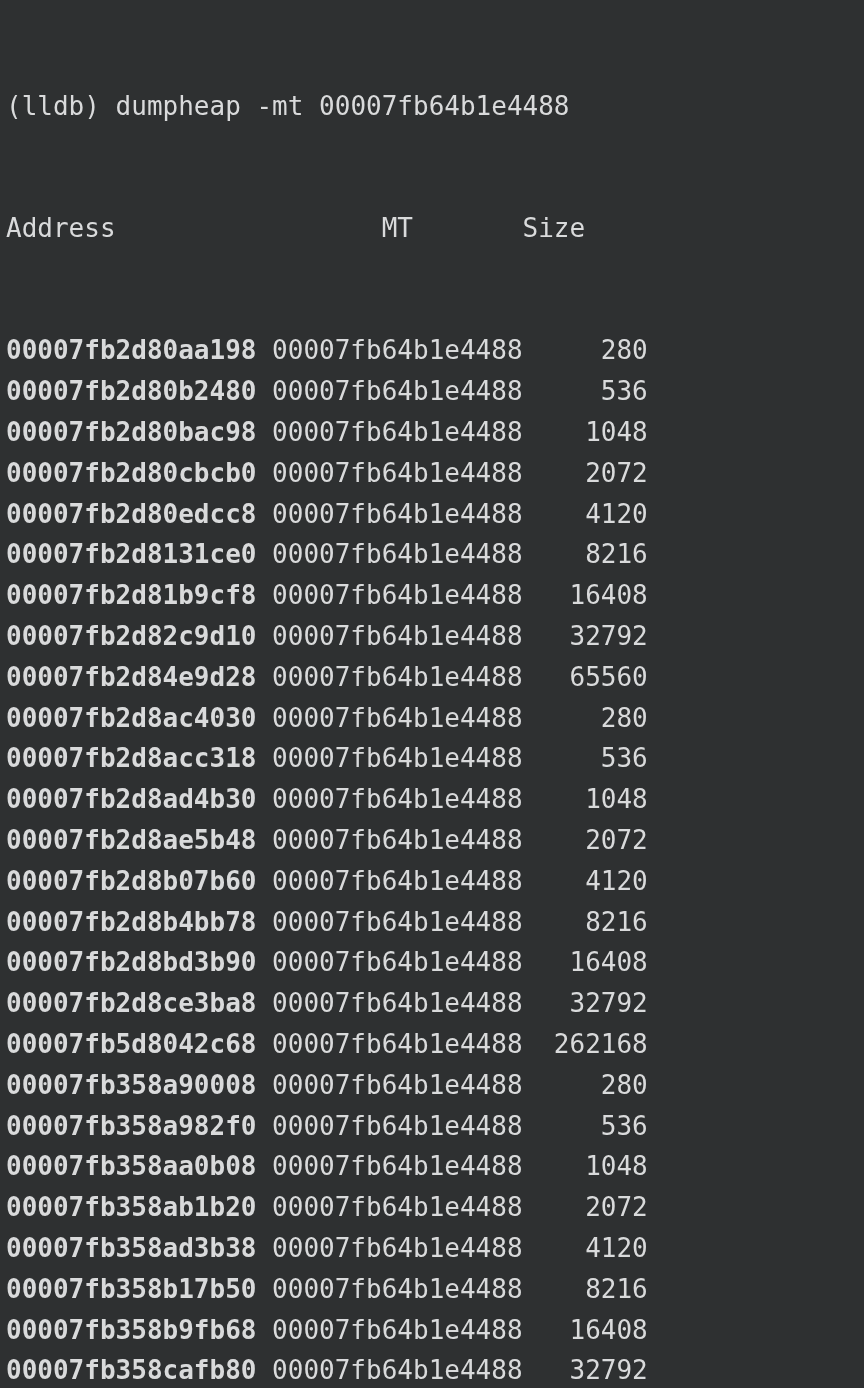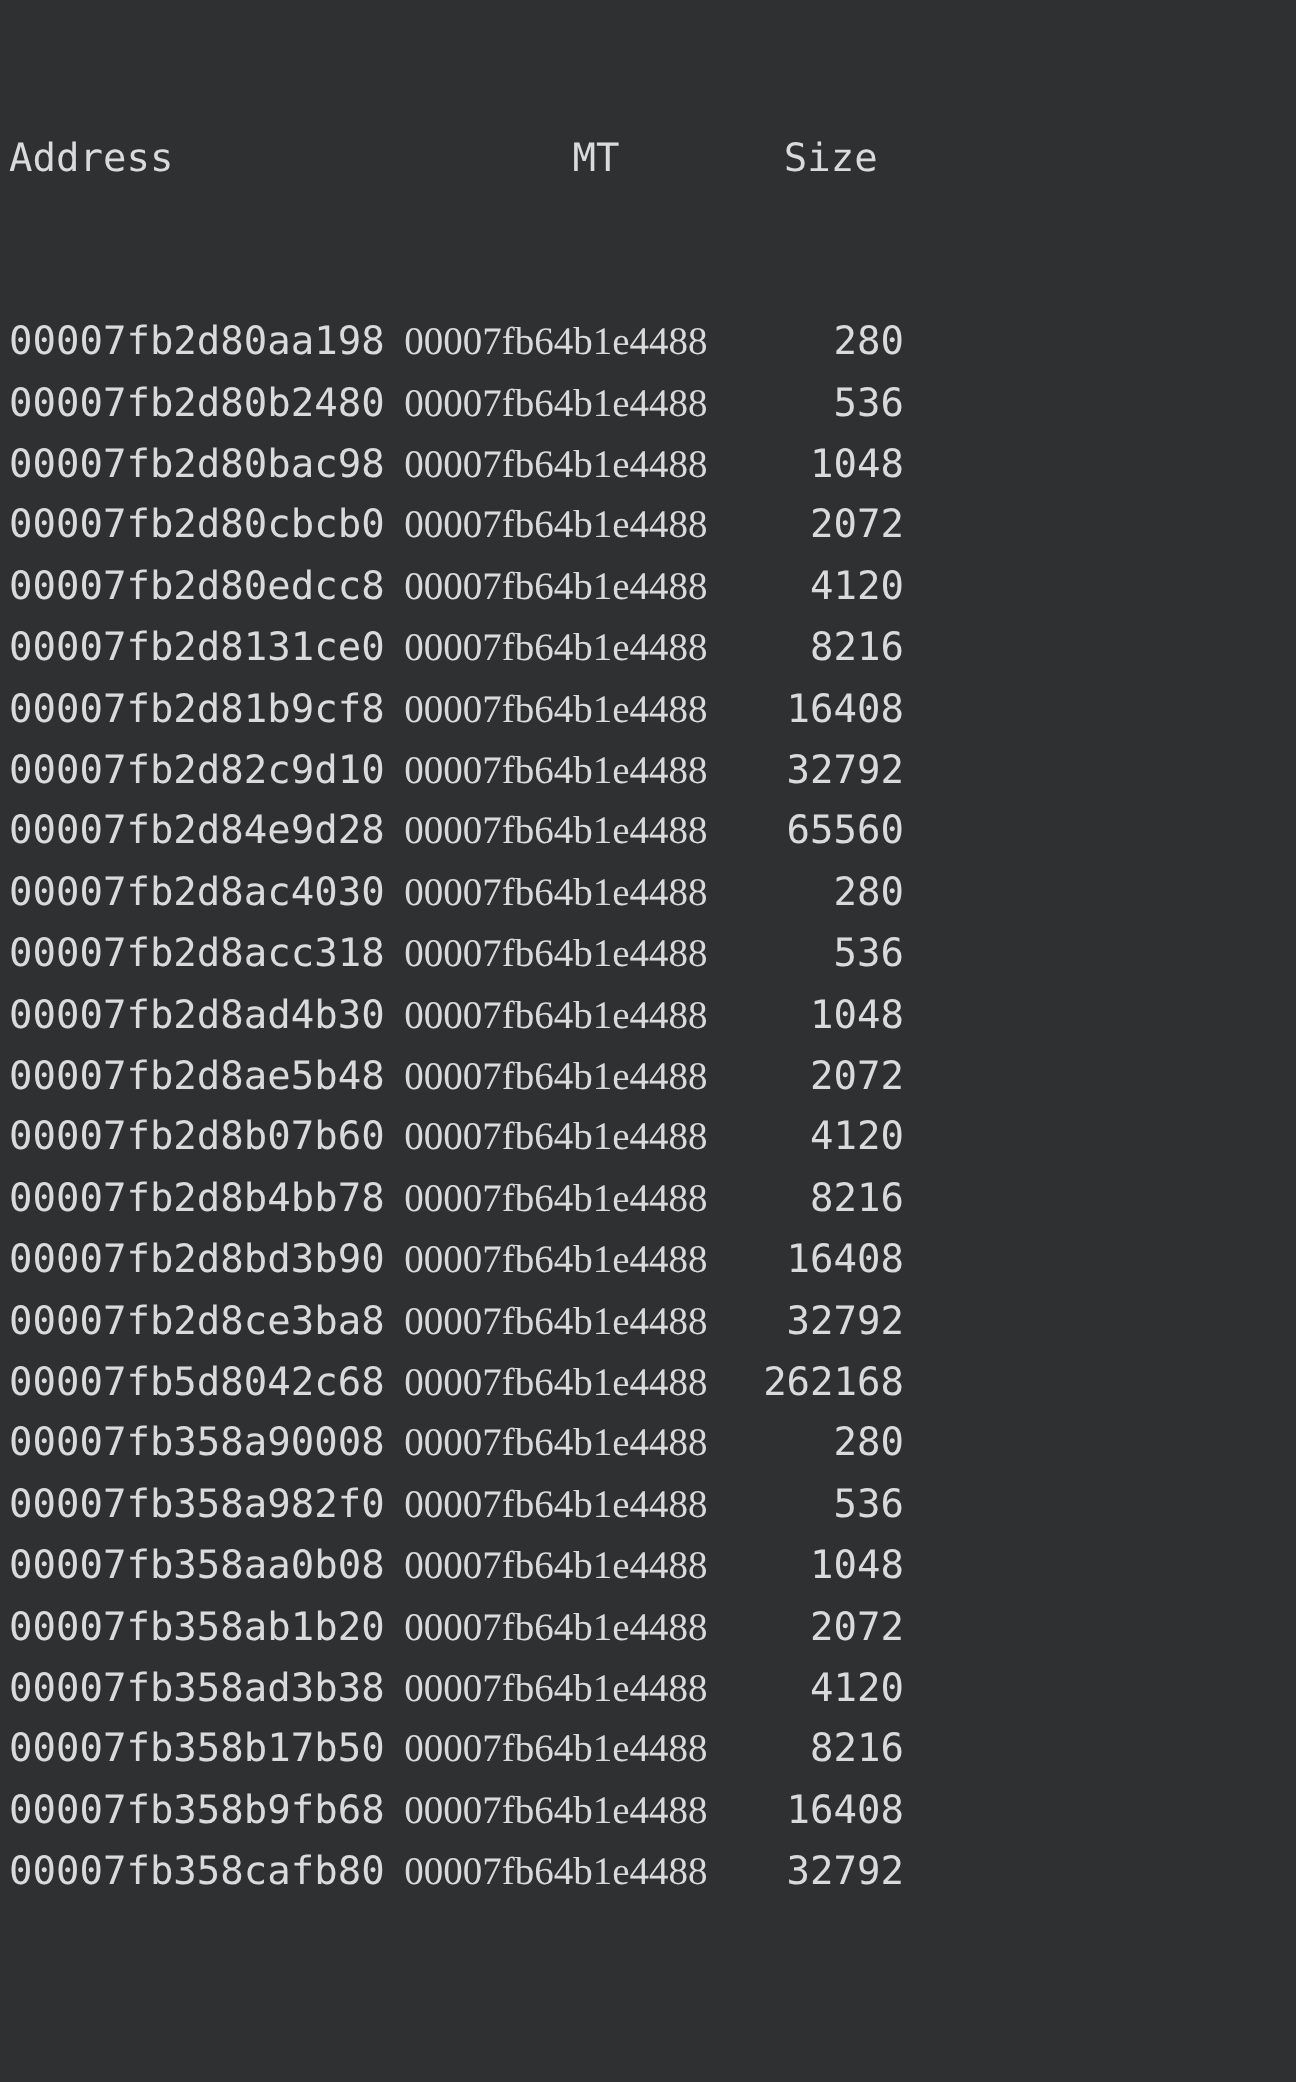--- a/index.html
+++ b/index.html
@@ -13,26 +13,27 @@
     font-size: 26px;
     line-height: 40.8px;
     overflow: hidden;
   }
   .terminal {
     padding: 4px 6px 0 6px;
     white-space: pre;
     letter-spacing: 0px;
   }
   .row { display: block; }
-  .addr { display: inline-block; width: 16ch; text-align: right; }
-  .mt   { display: inline-block; width: 16ch; text-align: left; margin-left: 1ch; font-family: Liberation Serif, serif; }
+  .addr { display: inline-block; width: 16ch; text-align: right; font-weight: bold; }
+  .mt   { display: inline-block; width: 16ch; text-align: left; margin-left: 1ch; }
   .size { display: inline-block; width: 8ch;  text-align: right; }
   .hdr-addr { display: inline-block; width: 16ch; }
   .hdr-mt   { display: inline-block; width: 16ch; text-align: center; margin-left: 1ch; }
   .hdr-size { display: inline-block; width: 8ch;  }
 </style>
 </head>
 <body>
 
 <div class="terminal">
+  <span class="row"><span>(lldb) </span><span>dumpheap -mt 00007fb64b1e4488</span></span>
   <span class="row"><span class="hdr-addr">Address</span><span class="hdr-mt">MT</span><span class="hdr-size">Size</span></span>
   <div id="rows-container"><span class="row"><span class="addr">00007fb2d80aa198</span><span class="mt">00007fb64b1e4488</span><span class="size">280</span></span><span class="row"><span class="addr">00007fb2d80b2480</span><span class="mt">00007fb64b1e4488</span><span class="size">536</span></span><span class="row"><span class="addr">00007fb2d80bac98</span><span class="mt">00007fb64b1e4488</span><span class="size">1048</span></span><span class="row"><span class="addr">00007fb2d80cbcb0</span><span class="mt">00007fb64b1e4488</span><span class="size">2072</span></span><span class="row"><span class="addr">00007fb2d80edcc8</span><span class="mt">00007fb64b1e4488</span><span class="size">4120</span></span><span class="row"><span class="addr">00007fb2d8131ce0</span><span class="mt">00007fb64b1e4488</span><span class="size">8216</span></span><span class="row"><span class="addr">00007fb2d81b9cf8</span><span class="mt">00007fb64b1e4488</span><span class="size">16408</span></span><span class="row"><span class="addr">00007fb2d82c9d10</span><span class="mt">00007fb64b1e4488</span><span class="size">32792</span></span><span class="row"><span class="addr">00007fb2d84e9d28</span><span class="mt">00007fb64b1e4488</span><span class="size">65560</span></span><span class="row"><span class="addr">00007fb2d8ac4030</span><span class="mt">00007fb64b1e4488</span><span class="size">280</span></span><span class="row"><span class="addr">00007fb2d8acc318</span><span class="mt">00007fb64b1e4488</span><span class="size">536</span></span><span class="row"><span class="addr">00007fb2d8ad4b30</span><span class="mt">00007fb64b1e4488</span><span class="size">1048</span></span><span class="row"><span class="addr">00007fb2d8ae5b48</span><span class="mt">00007fb64b1e4488</span><span class="size">2072</span></span><span class="row"><span class="addr">00007fb2d8b07b60</span><span class="mt">00007fb64b1e4488</span><span class="size">4120</span></span><span class="row"><span class="addr">00007fb2d8b4bb78</span><span class="mt">00007fb64b1e4488</span><span class="size">8216</span></span><span class="row"><span class="addr">00007fb2d8bd3b90</span><span class="mt">00007fb64b1e4488</span><span class="size">16408</span></span><span class="row"><span class="addr">00007fb2d8ce3ba8</span><span class="mt">00007fb64b1e4488</span><span class="size">32792</span></span><span class="row"><span class="addr">00007fb5d8042c68</span><span class="mt">00007fb64b1e4488</span><span class="size">262168</span></span><span class="row"><span class="addr">00007fb358a90008</span><span class="mt">00007fb64b1e4488</span><span class="size">280</span></span><span class="row"><span class="addr">00007fb358a982f0</span><span class="mt">00007fb64b1e4488</span><span class="size">536</span></span><span class="row"><span class="addr">00007fb358aa0b08</span><span class="mt">00007fb64b1e4488</span><span class="size">1048</span></span><span class="row"><span class="addr">00007fb358ab1b20</span><span class="mt">00007fb64b1e4488</span><span class="size">2072</span></span><span class="row"><span class="addr">00007fb358ad3b38</span><span class="mt">00007fb64b1e4488</span><span class="size">4120</span></span><span class="row"><span class="addr">00007fb358b17b50</span><span class="mt">00007fb64b1e4488</span><span class="size">8216</span></span><span class="row"><span class="addr">00007fb358b9fb68</span><span class="mt">00007fb64b1e4488</span><span class="size">16408</span></span><span class="row"><span class="addr">00007fb358cafb80</span><span class="mt">00007fb64b1e4488</span><span class="size">32792</span></span></div>
 </div>
 
 </body></html>

